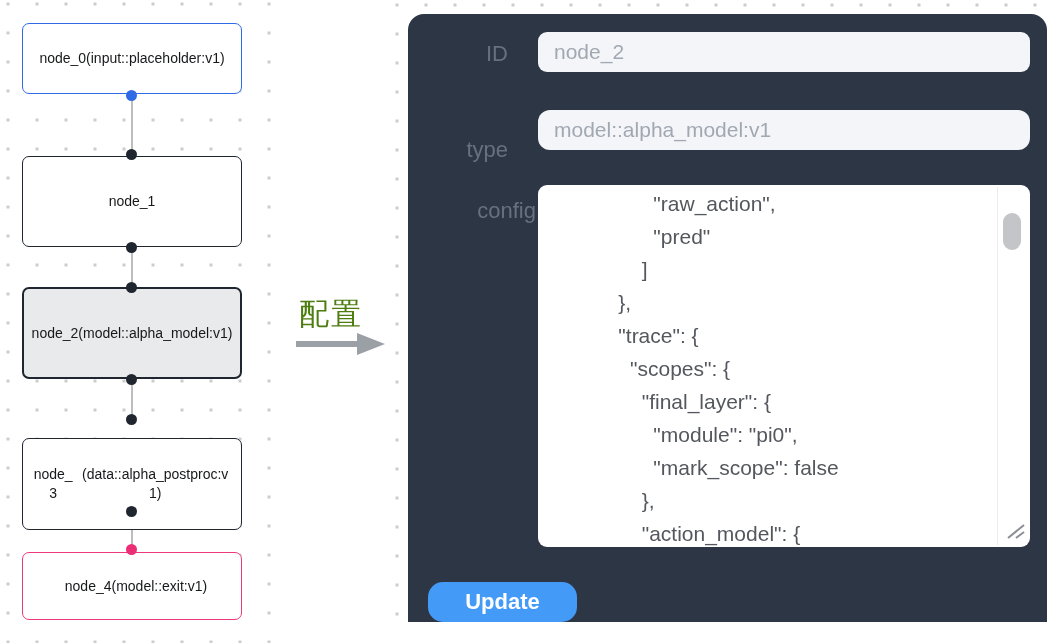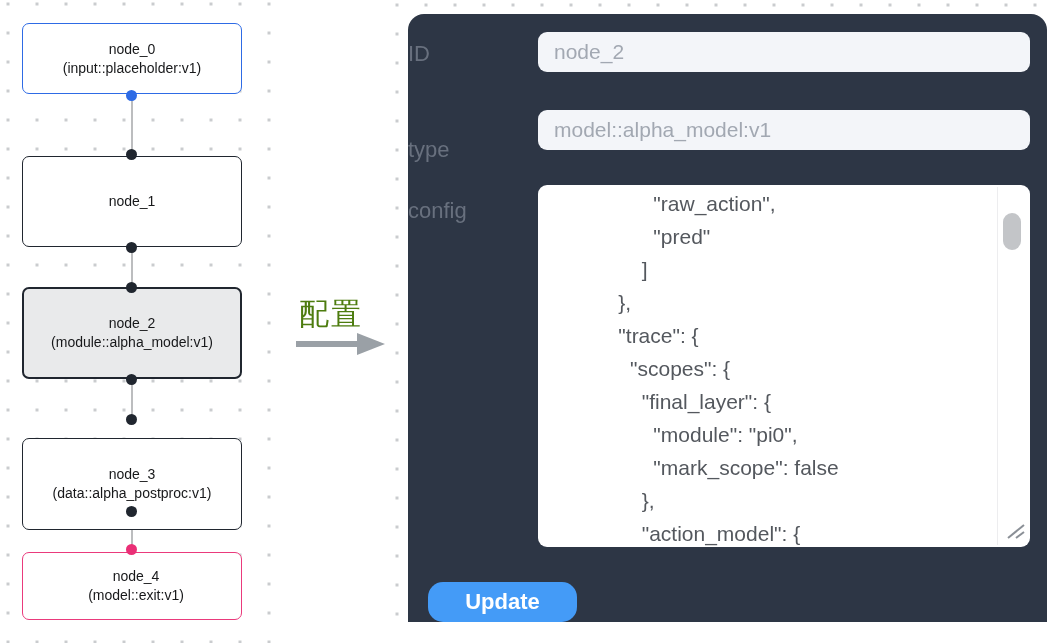--- a/index.html
+++ b/index.html
@@ -8,21 +8,21 @@
   .dotted{background-image:radial-gradient(circle,#c9cbce 1.4px,transparent 1.8px);
           background-size:29px 29px;}
   
   .left-canvas{position:absolute;left:0;top:0;width:283px;height:643px;
                background-position:-6.5px -10.5px;}
   .edge{position:absolute;left:131px;width:2px;background:#bcbdbf;}
   .edge1{top:96px;height:59px;} .edge2{top:248px;height:40px;}
   .edge3{top:380px;height:40px;} .edge4{top:512px;height:38px;}
   .node{position:absolute;left:22px;width:220px;box-sizing:border-box;
         border:1.5px solid #20262f;border-radius:7px;background:#fff;
-        display:flex;flex-direction:column;justify-content:center;align-items:center;
+        display:flex;flex-direction:row;justify-content:center;align-items:center;
         text-align:center;font-size:14px;line-height:19px;color:#17181a;
         padding:2px 7px;word-break:break-all;}
   .node-0{top:23px;height:71px;border-color:#2e6be5;}
   .node-1{top:156px;height:91px;}
   .node-2{top:287px;height:92px;border-width:2px;background:#e9eaeb;}
   .node-3{top:438px;height:92px;}
   .node-4{top:552px;height:68px;border-color:#ea3a7c;padding-left:15px;}
   .node span{display:block;}
   .port{position:absolute;left:126px;width:11px;height:11px;border-radius:50%;
         background:#20262f;}
@@ -31,28 +31,28 @@
   .p5{top:374px;} .p6{top:414px;} .p7{top:506px;} .p8{top:544px;}
   
   .annot-label{position:absolute;left:299px;top:294px;font-size:30px;font-weight:500;
                color:#4d7c0f;letter-spacing:2px;}
   .annot-arrow{position:absolute;left:295px;top:331px;}
   
   .right-canvas{position:absolute;left:383px;top:0;width:679px;height:622px;
                 background-position:-0.5px -9.5px;}
   .panel{position:absolute;left:408px;top:14px;width:639px;height:608px;
          background:#2d3645;border-radius:16px 16px 0 0;}
-  .row-label{position:absolute;left:0;width:100px;text-align:left;
+  .row-label{position:absolute;left:0;width:100px;text-align:right;
              font-size:22px;color:#68707e;}
-  .lbl-id{top:27px;} .lbl-type{top:123px;} .lbl-config{top:184px;}
+  .lbl-id{top:27px;} .lbl-type{top:123px;} .lbl-config{top:184px;padding-left:28px;}
   .field-input{position:absolute;left:130px;width:492px;height:40px;box-sizing:border-box;
                border:none;border-radius:9px;background:#f3f5f9;outline:none;
                font-family:"Liberation Sans",sans-serif;font-size:21px;color:#a2a8b2;
                padding:0 16px;}
-  .in-id{top:18px;} .in-type{top:96px;}
+  .in-id{top:18px;} .in-type{top:96px;border-radius:12px;}
   .config-box{position:absolute;left:130px;top:171px;width:492px;height:362px;
               background:#ffffff;border-radius:9px;overflow:hidden;}
   .config-box pre{margin:0;padding:2px 36px 0 57px;font-family:"Liberation Sans",sans-serif;
                   font-size:21px;line-height:33px;color:#54585e;}
   .config-track{position:absolute;top:2px;bottom:2px;right:0;width:32px;
                 border-left:1px solid #ededef;}
   .config-thumb{position:absolute;right:9px;top:26px;width:18px;height:37px;
                 background:#c3c5c8;border-radius:9px;}
   .resize-handle{position:absolute;right:3px;bottom:2px;}
   .update-btn{position:absolute;left:20px;top:568px;width:149px;height:40px;
@@ -73,21 +73,21 @@
 
     <div class="node node-0">
       <span>node_0</span>
       <span>(input::placeholder:v1)</span>
     </div>
     <div class="node node-1">
       <span>node_1</span>
     </div>
     <div class="node node-2">
       <span>node_2</span>
-      <span>(module::alpha_model:v1)</span>
+      <span>(model::alpha_model:v1)</span>
     </div>
     <div class="node node-3">
       <span>node_3</span>
       <span>(data::alpha_postproc:v1)</span>
     </div>
     <div class="node node-4">
       <span>node_4</span>
       <span>(model::exit:v1)</span>
     </div>
 

